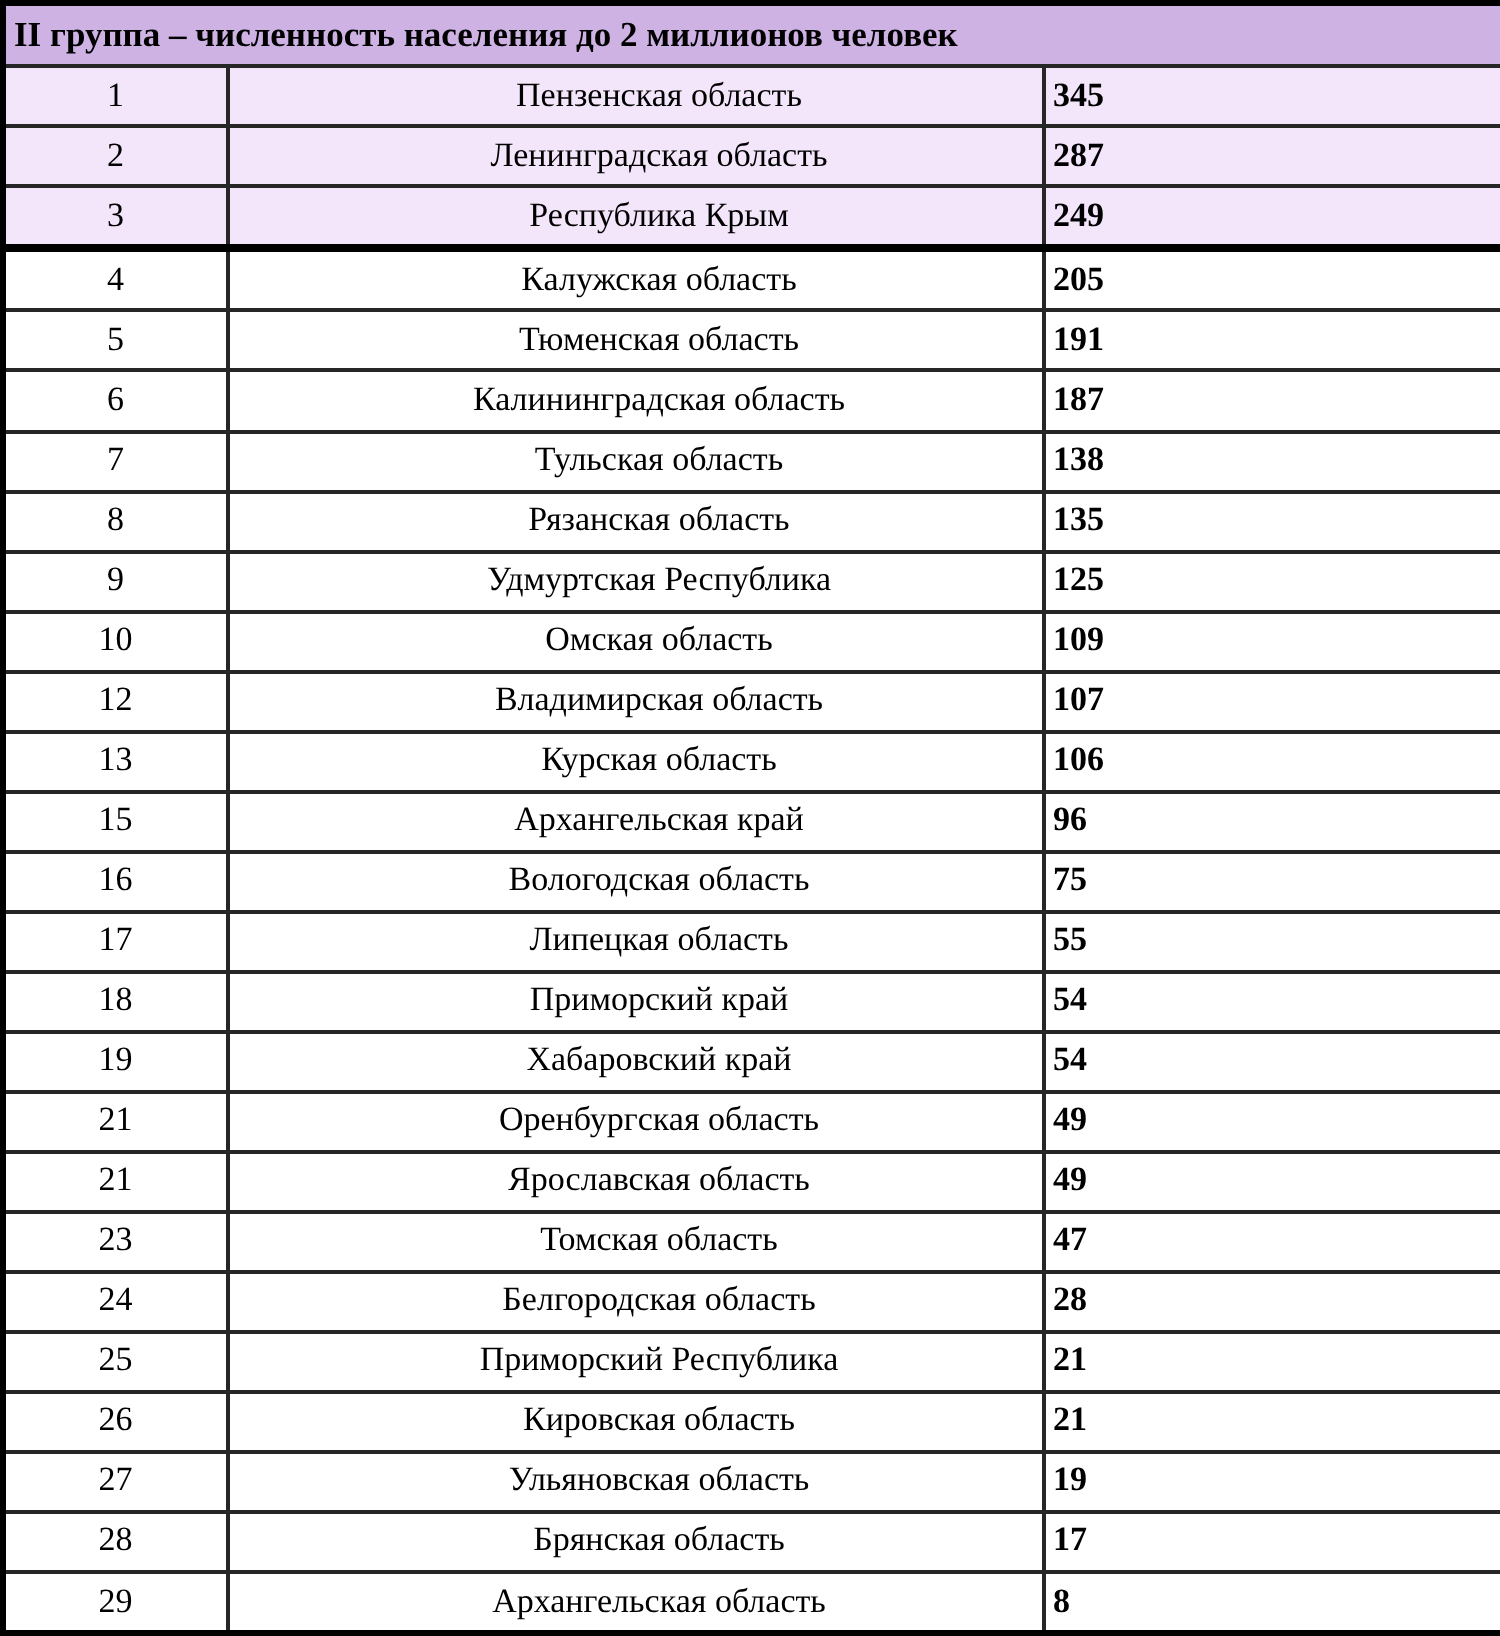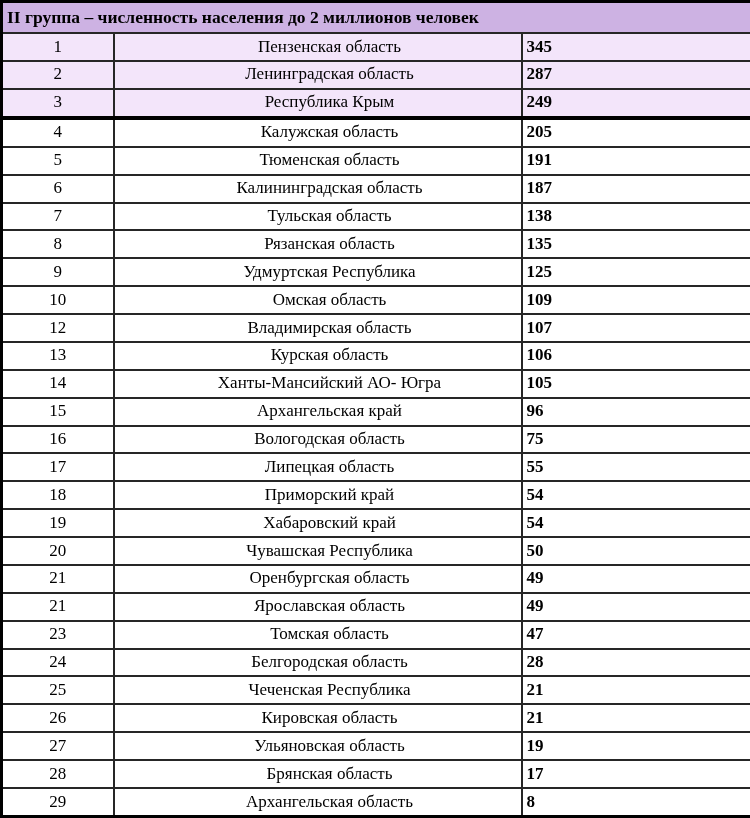--- a/index.html
+++ b/index.html
@@ -116,25 +116,20 @@
     <td class="rank-cell">12</td>
     <td class="name-cell">Владимирская область</td>
     <td class="value-cell">107</td>
   </tr>
       <tr class="data-row">
     <td class="rank-cell">13</td>
     <td class="name-cell">Курская область</td>
     <td class="value-cell">106</td>
   </tr>
       <tr class="data-row">
-    <td class="rank-cell">14</td>
-    <td class="name-cell">Ханты-Мансийский АО- Югра</td>
-    <td class="value-cell">105</td>
-  </tr>
-      <tr class="data-row">
     <td class="rank-cell">15</td>
     <td class="name-cell">Архангельская край</td>
     <td class="value-cell">96</td>
   </tr>
       <tr class="data-row">
     <td class="rank-cell">16</td>
     <td class="name-cell">Вологодская область</td>
     <td class="value-cell">75</td>
   </tr>
       <tr class="data-row">
@@ -146,25 +141,20 @@
     <td class="rank-cell">18</td>
     <td class="name-cell">Приморский край</td>
     <td class="value-cell">54</td>
   </tr>
       <tr class="data-row">
     <td class="rank-cell">19</td>
     <td class="name-cell">Хабаровский край</td>
     <td class="value-cell">54</td>
   </tr>
       <tr class="data-row">
-    <td class="rank-cell">20</td>
-    <td class="name-cell">Чувашская Республика</td>
-    <td class="value-cell">50</td>
-  </tr>
-      <tr class="data-row">
     <td class="rank-cell">21</td>
     <td class="name-cell">Оренбургская область</td>
     <td class="value-cell">49</td>
   </tr>
       <tr class="data-row">
     <td class="rank-cell">21</td>
     <td class="name-cell">Ярославская область</td>
     <td class="value-cell">49</td>
   </tr>
       <tr class="data-row">
@@ -172,21 +162,21 @@
     <td class="name-cell">Томская область</td>
     <td class="value-cell">47</td>
   </tr>
       <tr class="data-row">
     <td class="rank-cell">24</td>
     <td class="name-cell">Белгородская область</td>
     <td class="value-cell">28</td>
   </tr>
       <tr class="data-row">
     <td class="rank-cell">25</td>
-    <td class="name-cell">Чеченская Республика</td>
+    <td class="name-cell">Приморский Республика</td>
     <td class="value-cell">21</td>
   </tr>
       <tr class="data-row">
     <td class="rank-cell">26</td>
     <td class="name-cell">Кировская область</td>
     <td class="value-cell">21</td>
   </tr>
       <tr class="data-row">
     <td class="rank-cell">27</td>
     <td class="name-cell">Ульяновская область</td>

